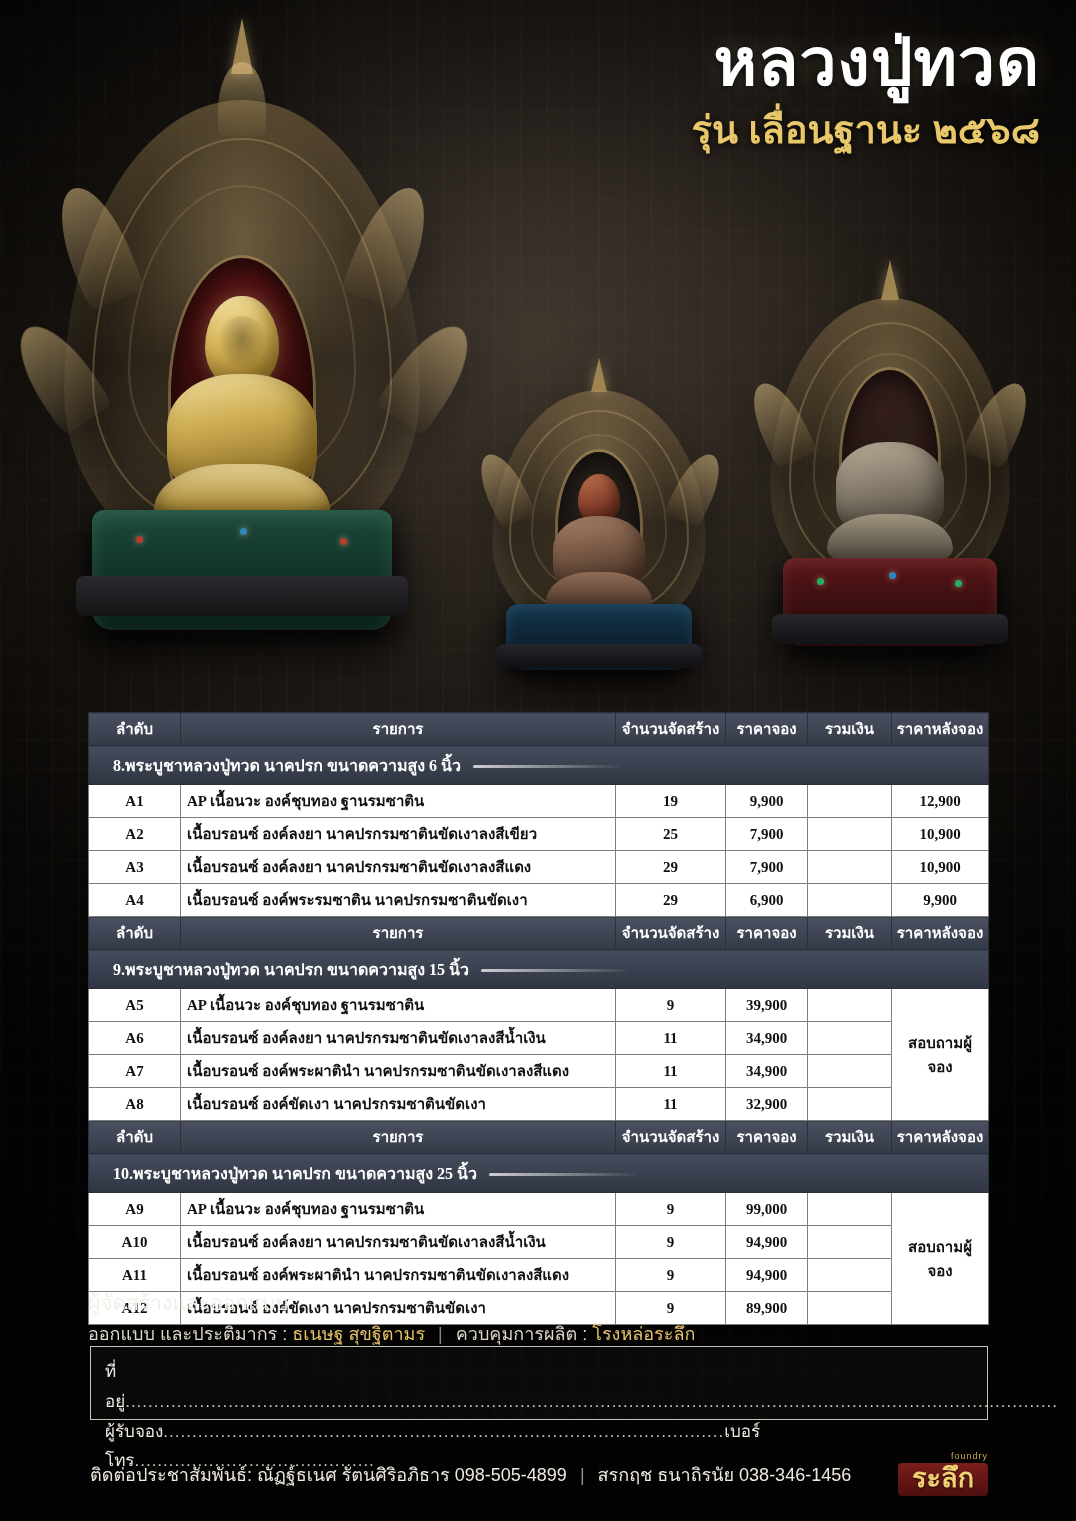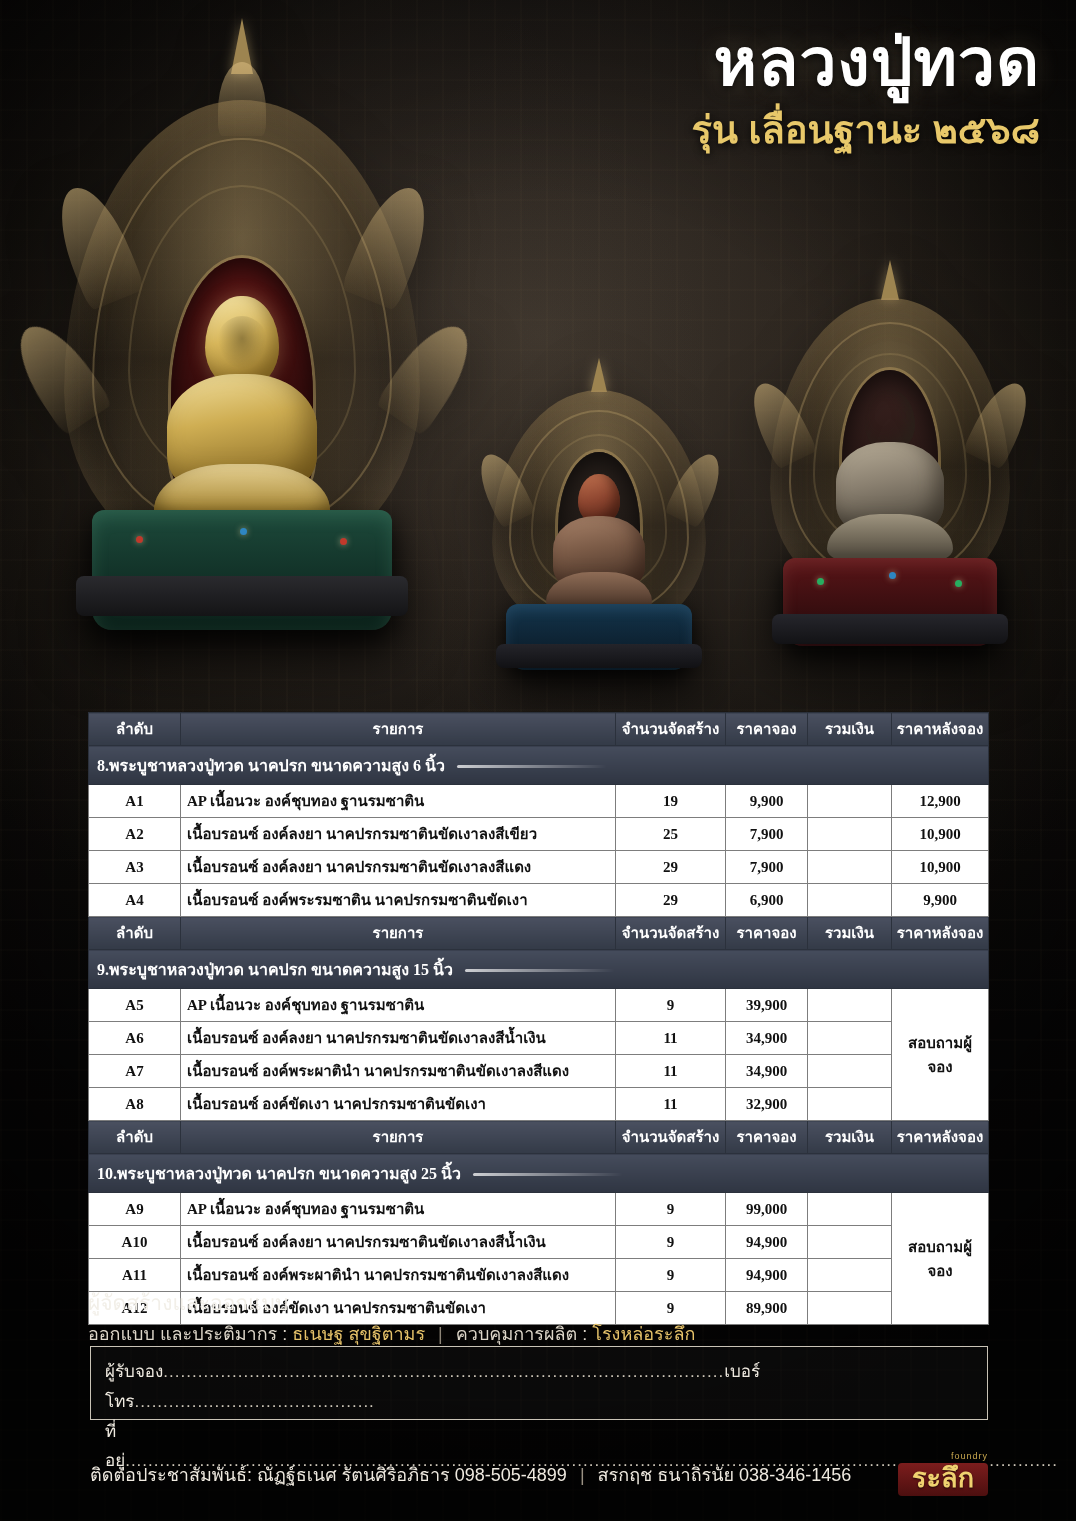--- a/index.html
+++ b/index.html
@@ -219,21 +219,21 @@
     height: 28px;
     padding: 2px 4px;
   }
   tr.section-row td {
     background: linear-gradient(180deg, #454c5c 0%, #2f3542 100%);
     color: #ffffff;
     font-weight: bold;
     font-size: 16px;
     border-color: #2b313c;
     height: 30px;
-    padding-left: 8px;
+    padding-left: 24px;
   }
   .section-dash {
     display: inline-block;
     width: 150px;
     height: 3px;
     background: linear-gradient(90deg, rgba(255,255,255,0.75), rgba(255,255,255,0));
     vertical-align: middle;
     margin-left: 12px;
     border-radius: 2px;
   }
@@ -607,24 +607,24 @@
       <span>ออกแบบ และประติมากร :</span>
       <span class="name">ธเนษฐ สุขฐิตามร</span>
       <span class="c-sep">|</span>
       <span>ควบคุมการผลิต :</span>
       <span class="name">โรงหล่อระลึก</span>
     </div>
   </div>
 
   <div class="booking">
     <div>
+      <span>ที่อยู่</span><span class="dots">...................................................................................................................................................................</span>
+    </div>
+    <div>
       <span>ผู้รับจอง</span><span class="dots">..................................................................................................</span><span>เบอร์โทร</span><span class="dots">..........................................</span>
-    </div>
-    <div>
-      <span>ที่อยู่</span><span class="dots">...................................................................................................................................................................</span>
     </div>
   </div>
 
   <div class="footer">
     <div class="contact">
       <span>ติดต่อประชาสัมพันธ์:</span>
       <span>ณัฏฐ์ธเนศ รัตนศิริอภิธาร 098-505-4899</span>
       <span class="divider">|</span>
       <span>สรกฤช ธนาถิรนัย 038-346-1456</span>
     </div>

